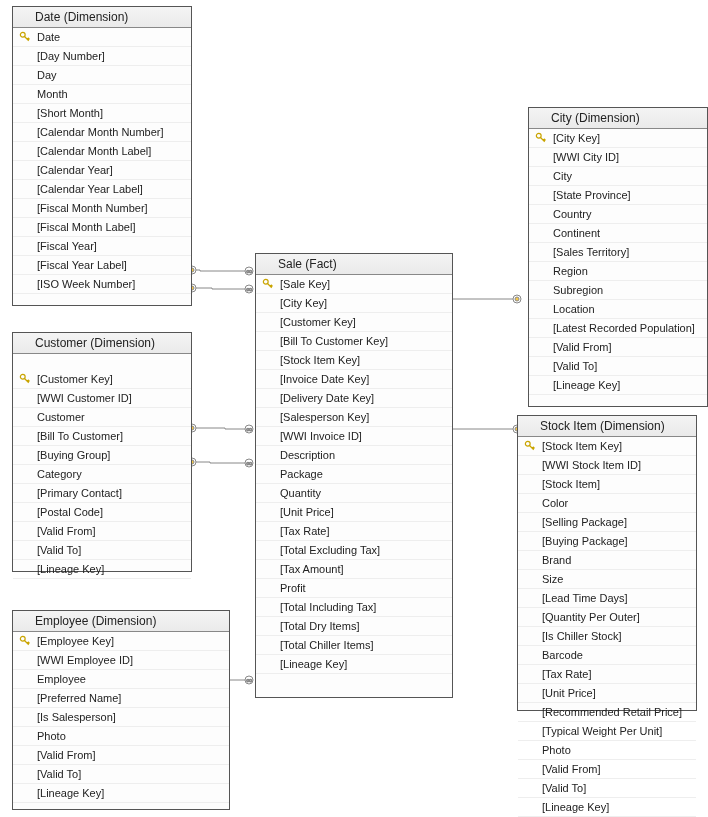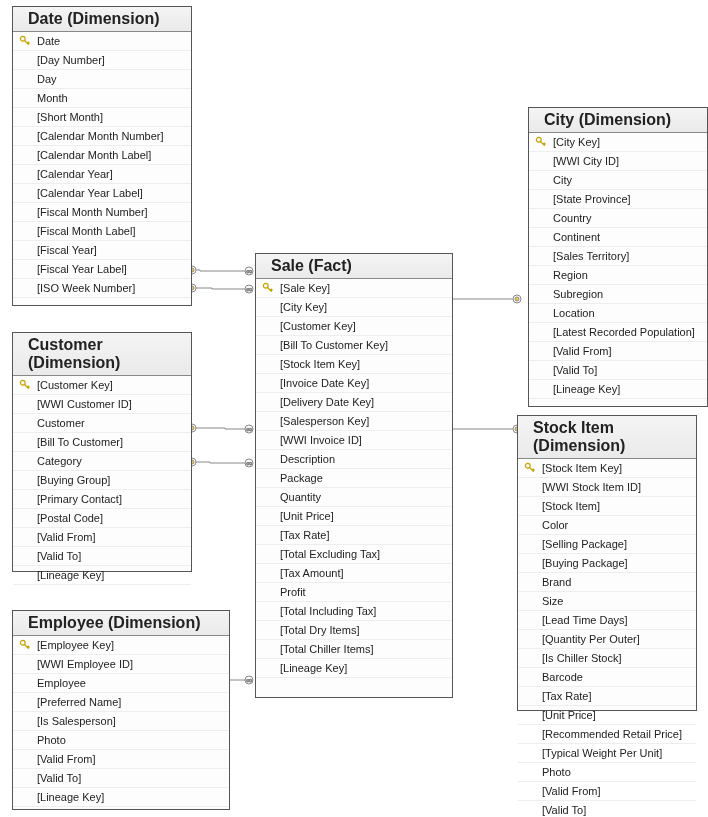--- a/index.html
+++ b/index.html
@@ -15,23 +15,23 @@
   .table-box {
     position: absolute;
     border: 1px solid #555;
     background: #fdfdfd;
     display: flex;
     flex-direction: column;
   }
   .table-title {
     background: linear-gradient(to bottom, #f4f4f4, #eaeaea);
     border-bottom: 1px solid #888;
-    padding: 3px 15px;
-    font-weight: bold;
-    font-size: 16px;
+    padding: 3px 22px;
+    font-weight: normal;
+    font-size: 12px;
     color: #222;
   }
   .table-body {
     display: flex;
     flex-direction: column;
     flex: 1 1 auto;
   }
   .col-row {
     display: flex;
     align-items: center;
@@ -163,21 +163,21 @@
         <span class="col-label">[Fiscal Year Label]</span>
       </div>
       <div class="col-row">
         <span class="spacer"></span>
         <span class="col-label">[ISO Week Number]</span>
       </div>
       <div class="blank-fill"></div>
     </div>
 </div>
 
-<div class="table-box" style="left:12px; top:332px; width:180px; height:240px;">
+<div class="table-box" style="left:12px; top:332px; width:180px; height:240px;gap:16px;">
   <div class="table-title">Customer (Dimension)</div>
   <div class="table-body">
       <div class="col-row">
         <span class="key-icon">
           <svg viewBox="0 0 16 16" width="12" height="12">
             <circle cx="5" cy="5" r="3.2" fill="none" stroke="#c9a400" stroke-width="1.6"></circle>
             <path d="M7 7 L13 13 M11 11 L13 9 M12 12 L14 10" stroke="#c9a400" stroke-width="1.6" fill="none"></path>
           </svg>
         </span>
         <span class="col-label">[Customer Key]</span>
@@ -189,25 +189,25 @@
       <div class="col-row">
         <span class="spacer"></span>
         <span class="col-label">Customer</span>
       </div>
       <div class="col-row">
         <span class="spacer"></span>
         <span class="col-label">[Bill To Customer]</span>
       </div>
       <div class="col-row">
         <span class="spacer"></span>
+        <span class="col-label">[Buying Group]</span>
+      </div>
+      <div class="col-row">
+        <span class="spacer"></span>
         <span class="col-label">Category</span>
-      </div>
-      <div class="col-row">
-        <span class="spacer"></span>
-        <span class="col-label">[Buying Group]</span>
       </div>
       <div class="col-row">
         <span class="spacer"></span>
         <span class="col-label">[Primary Contact]</span>
       </div>
       <div class="col-row">
         <span class="spacer"></span>
         <span class="col-label">[Postal Code]</span>
       </div>
       <div class="col-row">

